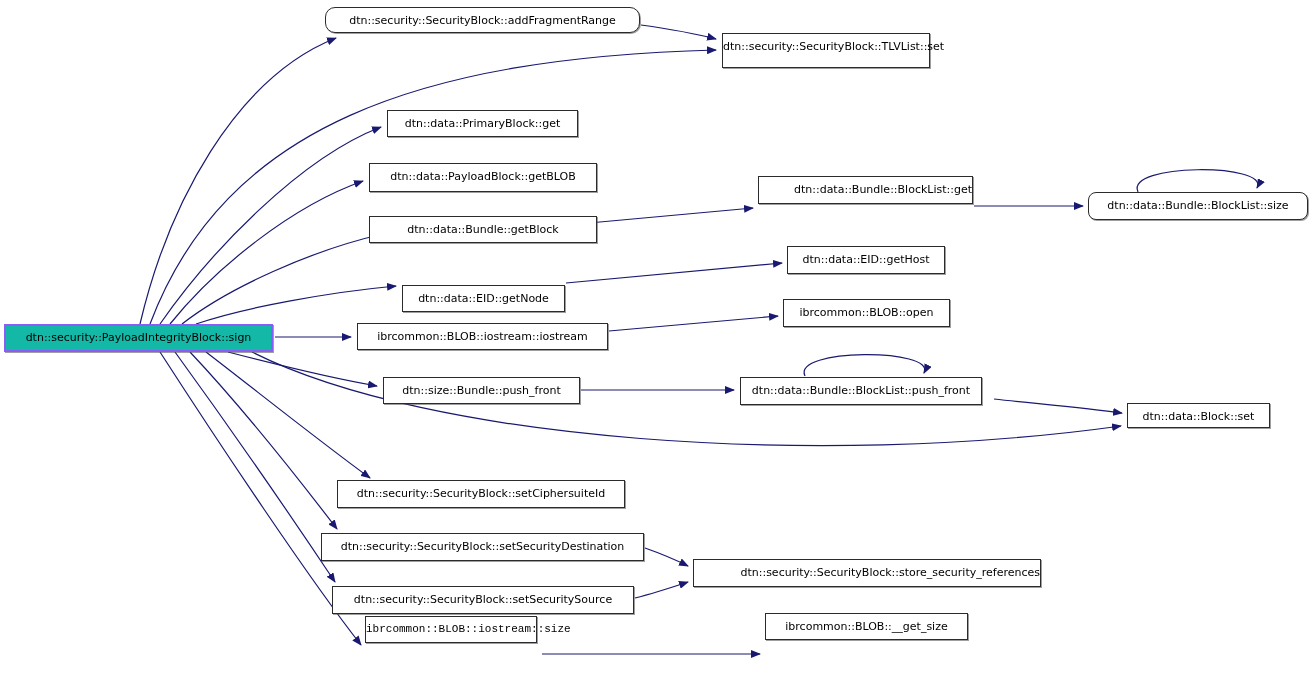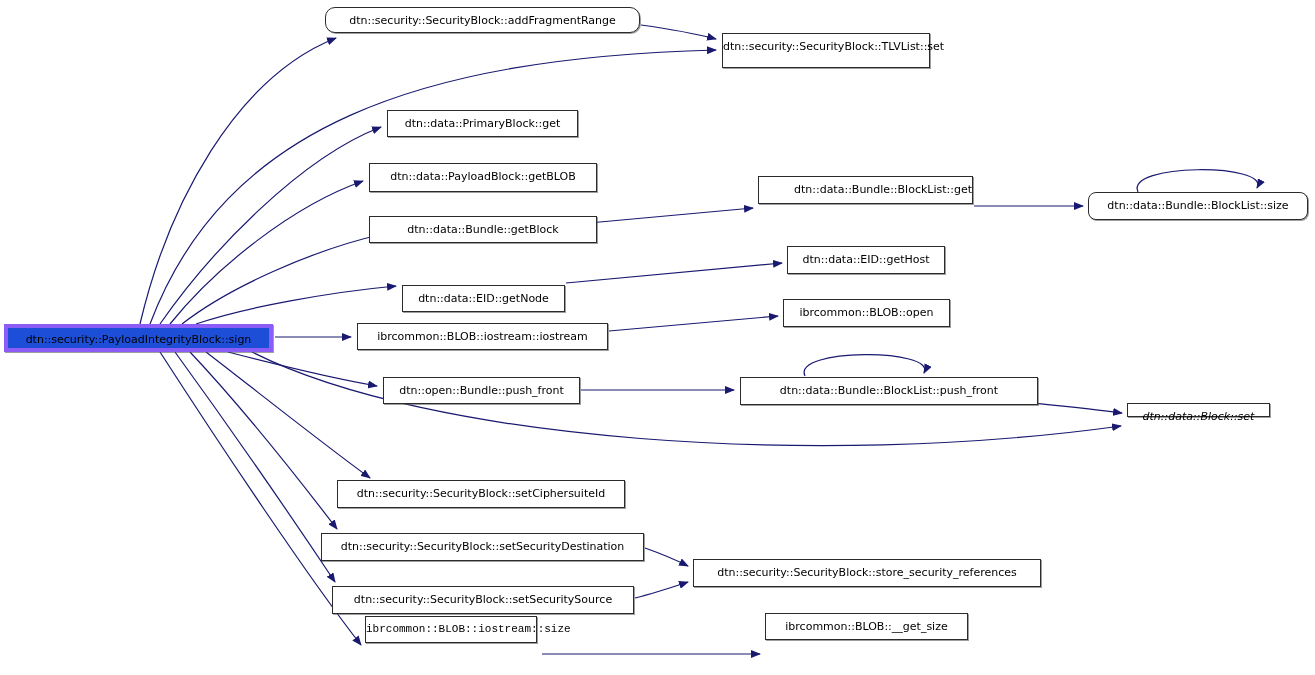--- a/index.html
+++ b/index.html
@@ -31,22 +31,22 @@
     border: 1px solid #2b2b2b;
     color: #000000;
     font-size: 11px;
     line-height: 25px;
     text-align: center;
     white-space: nowrap;
     box-shadow: 1px 1px 0 rgba(80,80,80,0.55);
     cursor: pointer;
   }
   .node.root {
-    background: #1d4ed8;
-    border: 4px solid #8b5cf6;
+    background: #14b8a6;
+    border: 2px solid #8b5cf6;
     line-height: 24px;
     cursor: default;
   }
 </style>
 </head>
 <body>
 
 <div class="canvas">
 
   <svg class="edges" width="1315" height="675" viewBox="0 0 1315 675" xmlns="http://www.w3.org/2000/svg">
@@ -95,39 +95,39 @@
   <div class="node" style="left:387px;top:110px;width:191px;height:27px;">dtn::data::PrimaryBlock::get</div>
 
   <div class="node" style="left:369px;top:163px;width:228px;height:29px;">dtn::data::PayloadBlock::getBLOB</div>
 
   <div class="node" style="left:369px;top:216px;width:228px;height:27px;">dtn::data::Bundle::getBlock</div>
 
   <div class="node" style="left:402px;top:270px;width:163px;height:27px;margin-top:15px;">dtn::data::EID::getNode</div>
 
   <div class="node" style="left:357px;top:323px;width:251px;height:27px;">ibrcommon::BLOB::iostream::iostream</div>
 
-  <div class="node" style="left:383px;top:377px;width:197px;height:27px;">dtn::open::Bundle::push_front</div>
+  <div class="node" style="left:383px;top:377px;width:197px;height:27px;">dtn::size::Bundle::push_front</div>
 
   <div class="node" style="left:758px;top:176px;width:215px;height:28px;text-align:right;">dtn::data::Bundle::BlockList::get</div>
 
   <div class="node" style="left:787px;top:246px;width:158px;height:28px;">dtn::data::EID::getHost</div>
 
   <div class="node" style="left:783px;top:299px;width:167px;height:28px;">ibrcommon::BLOB::open</div>
 
   <div class="node" style="left:1088px;top:192px;width:220px;height:28px;border-radius:8px;">dtn::data::Bundle::BlockList::size</div>
 
-  <div class="node" style="left:740px;top:377px;width:298px;height:28px;">dtn::data::Bundle::BlockList::push_front</div>
+  <div class="node" style="left:740px;top:377px;width:242px;height:28px;">dtn::data::Bundle::BlockList::push_front</div>
 
-  <div class="node" style="left:1127px;top:403px;width:143px;height:14px;font-style:italic;">dtn::data::Block::set</div>
+  <div class="node" style="left:1127px;top:403px;width:143px;height:25px;">dtn::data::Block::set</div>
 
   <div class="node" style="left:337px;top:480px;width:288px;height:28px;">dtn::security::SecurityBlock::setCiphersuiteId</div>
 
   <div class="node" style="left:321px;top:533px;width:323px;height:28px;">dtn::security::SecurityBlock::setSecurityDestination</div>
 
   <div class="node" style="left:332px;top:586px;width:302px;height:28px;">dtn::security::SecurityBlock::setSecuritySource</div>
 
-  <div class="node" style="left:693px;top:559px;width:348px;height:28px;">dtn::security::SecurityBlock::store_security_references</div>
+  <div class="node" style="left:693px;top:559px;width:348px;height:28px;text-align:right;">dtn::security::SecurityBlock::store_security_references</div>
 
   <div class="node" style="left:365px;top:616px;width:172px;height:27px;font-family:Liberation Mono, monospace;">ibrcommon::BLOB::iostream::size</div>
 
   <div class="node" style="left:765px;top:613px;width:203px;height:27px;">ibrcommon::BLOB::__get_size</div>
 
 </div>
 
 </body></html>

